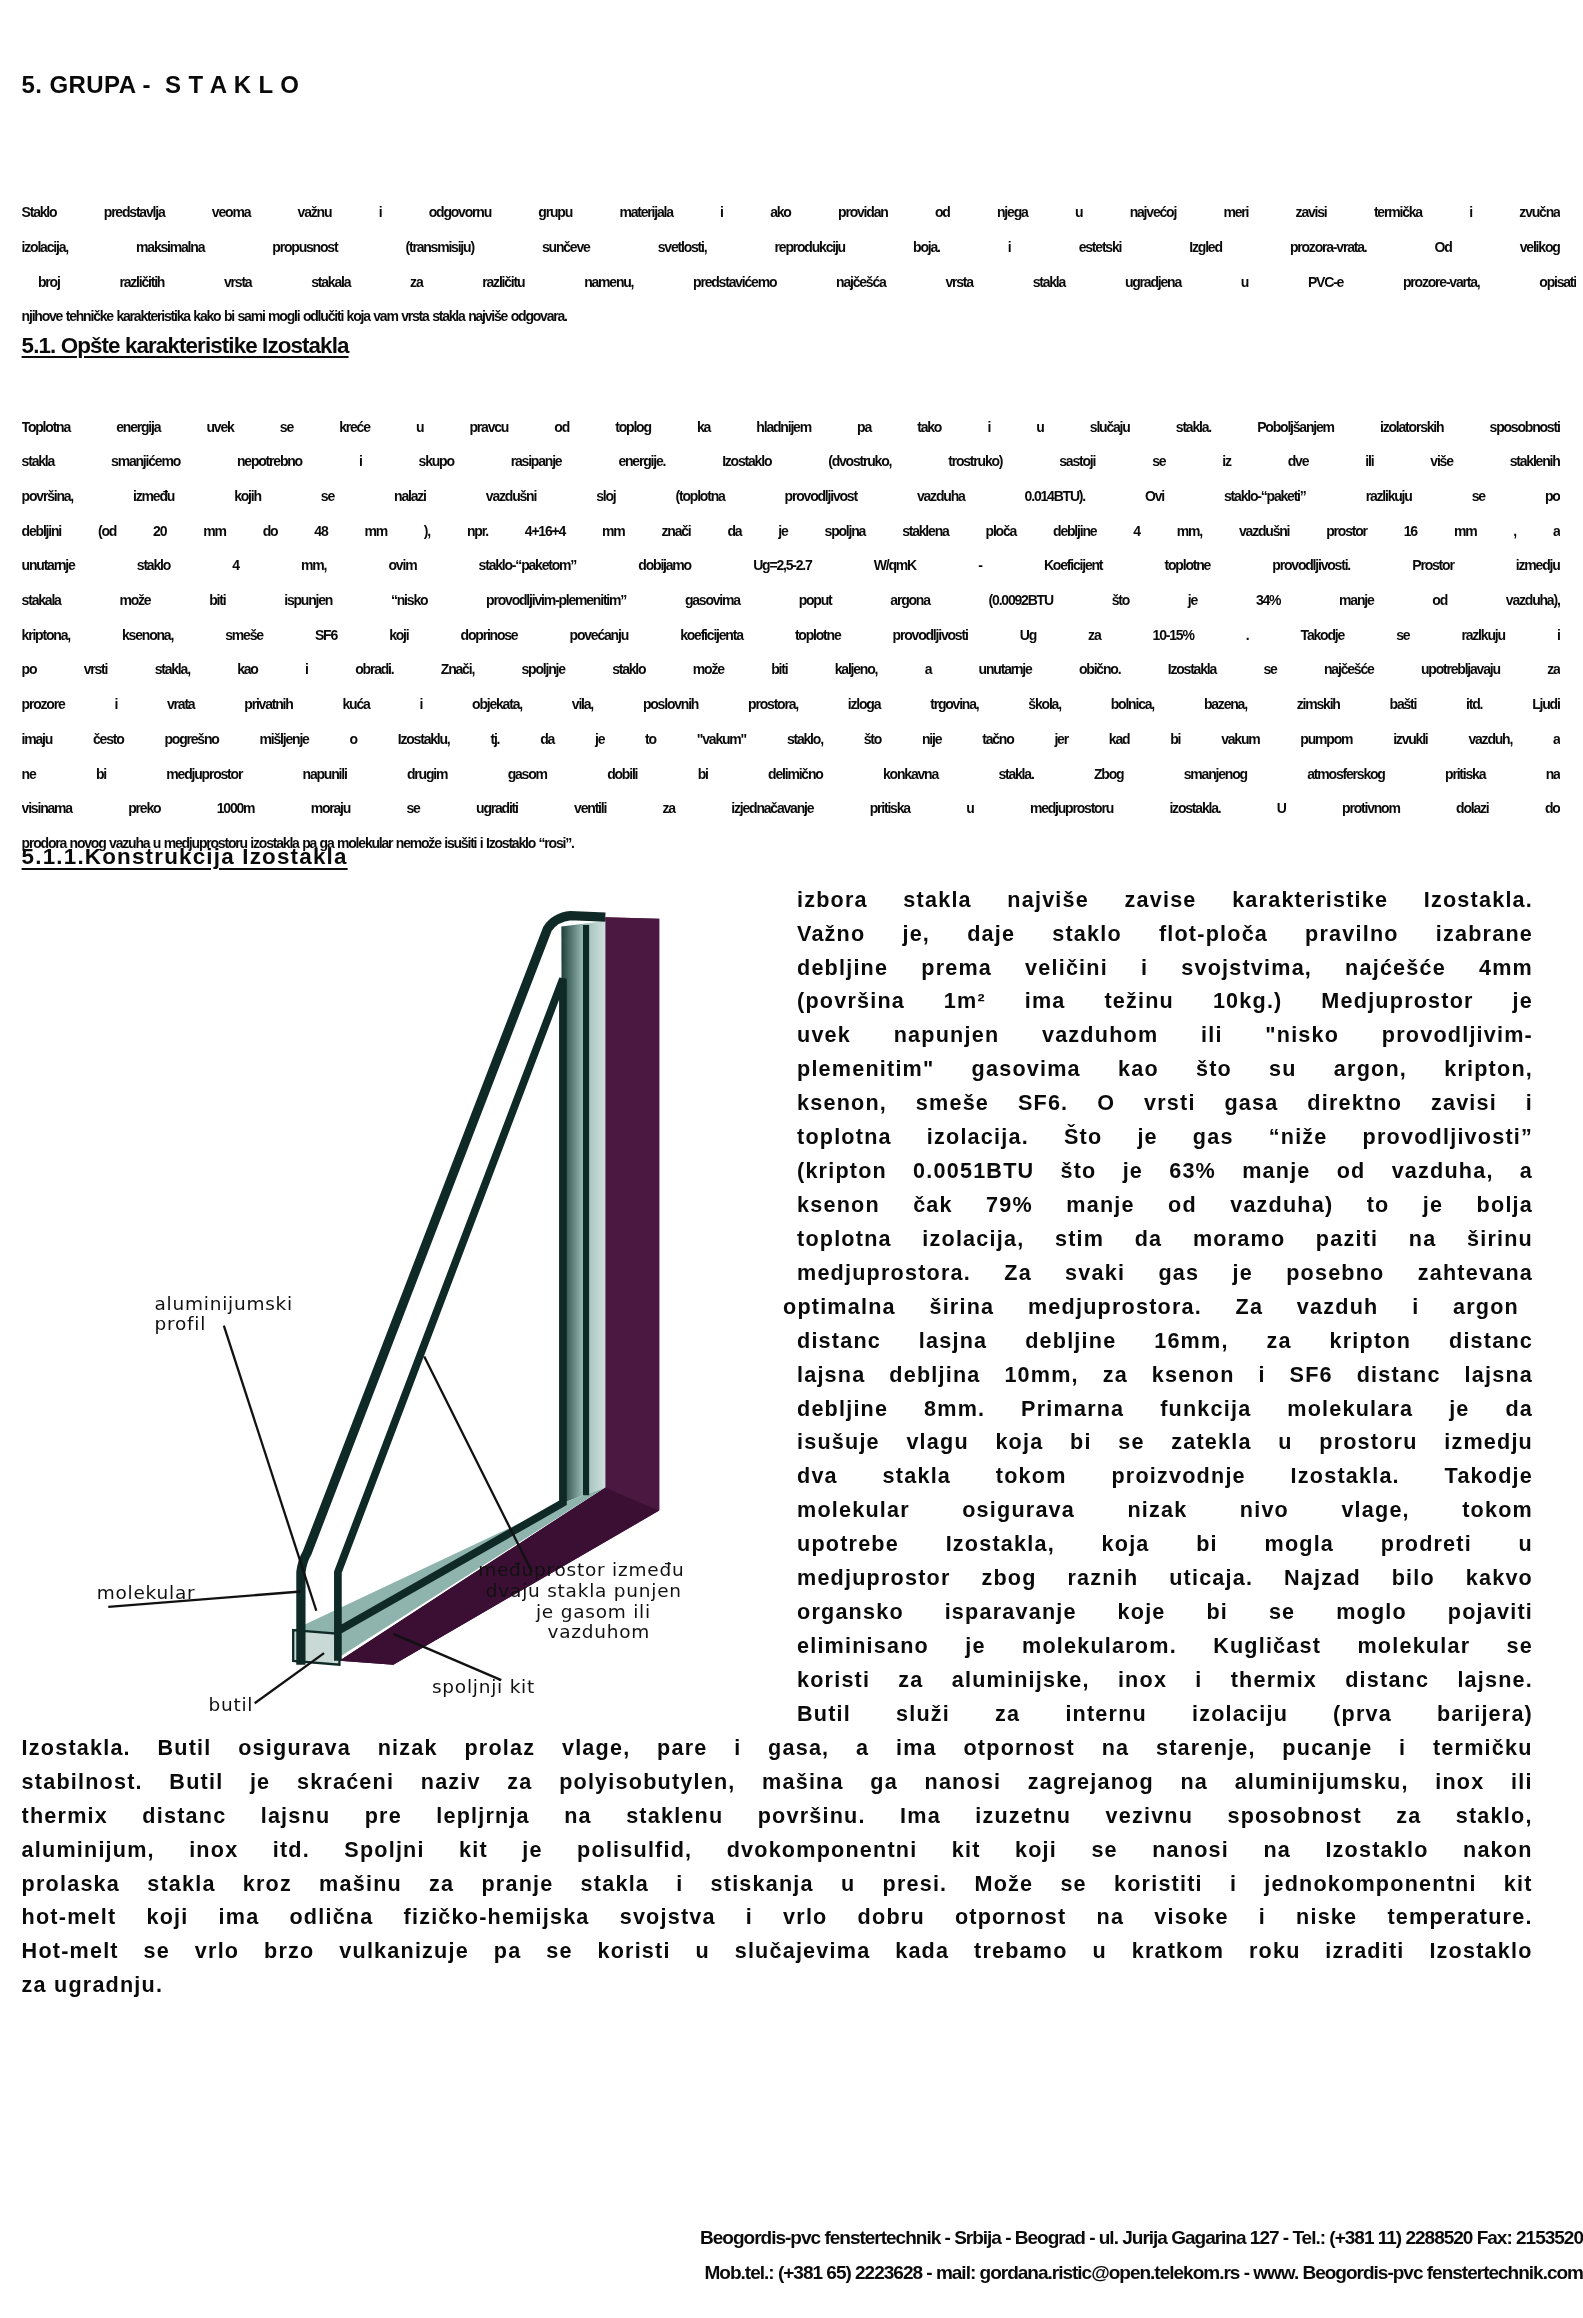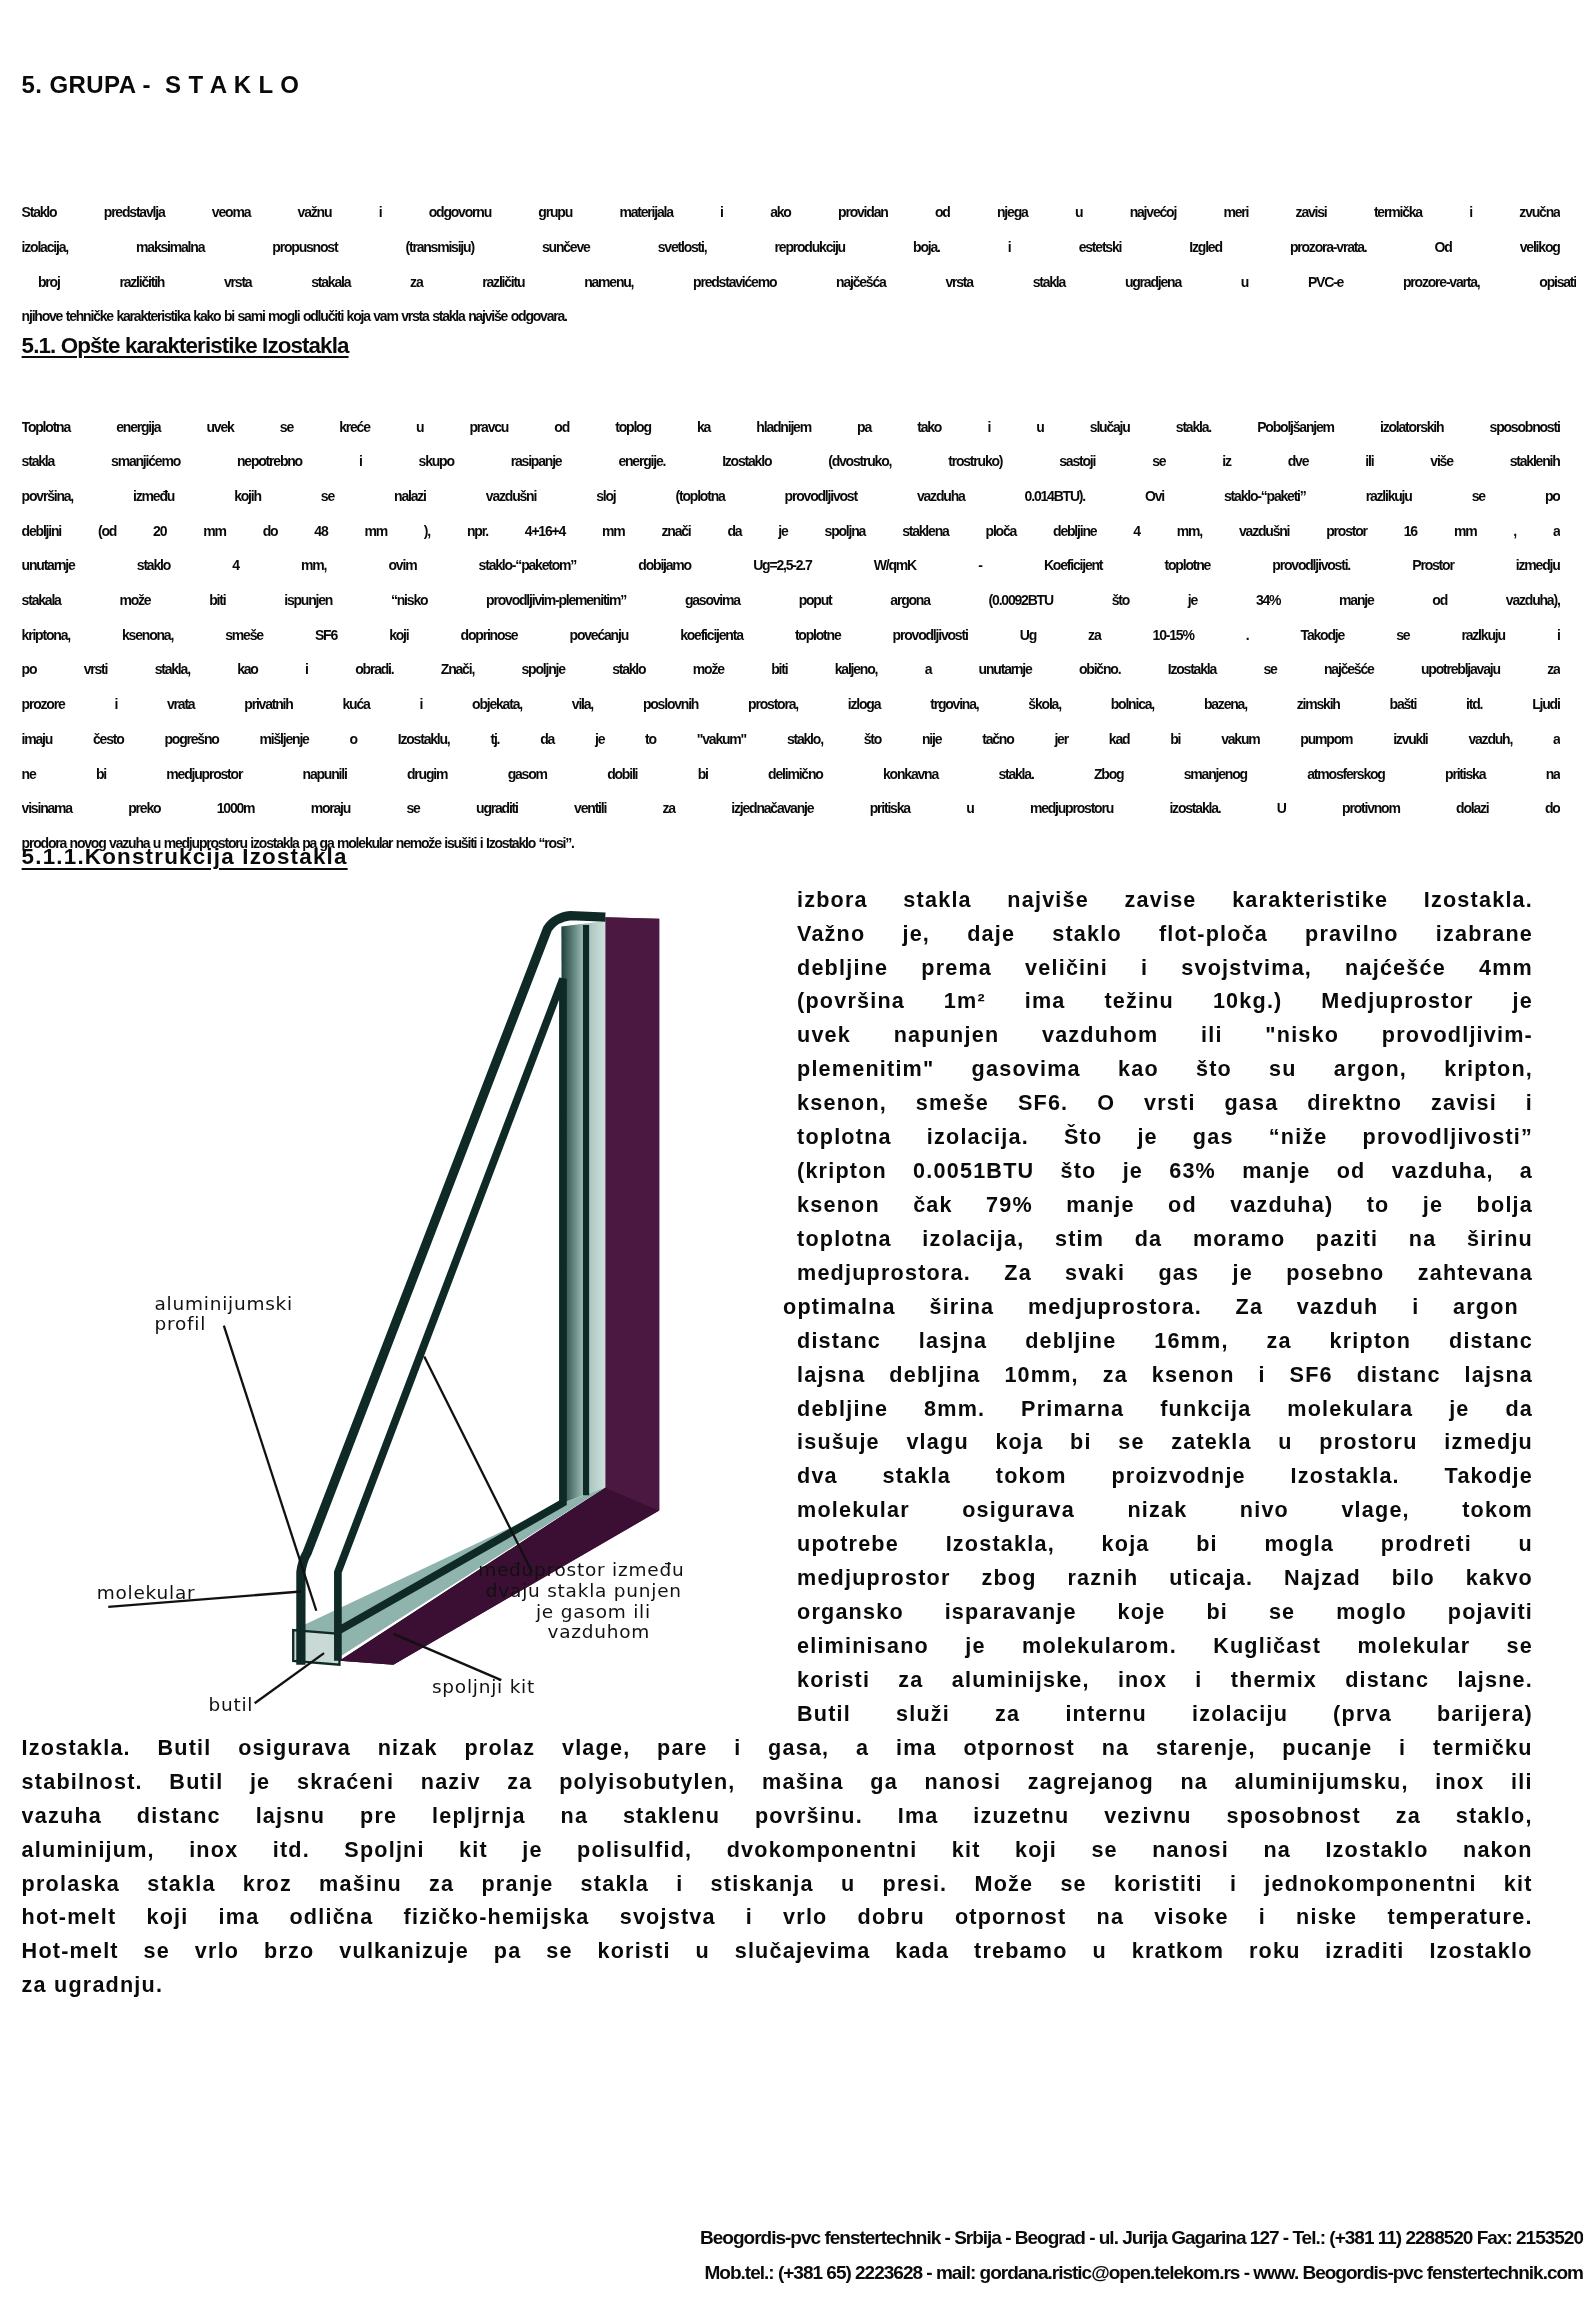--- a/index.html
+++ b/index.html
@@ -131,21 +131,21 @@
   <div class="line wide" style="left:797px;top:1562px;width:736px">medjuprostor zbog raznih uticaja. Najzad bilo kakvo</div>
   <div class="line wide" style="left:797px;top:1596px;width:736px">organsko isparavanje koje bi se moglo pojaviti</div>
   <div class="line wide" style="left:797px;top:1630px;width:736px">eliminisano je molekularom. Kugličast molekular se</div>
   <div class="line wide" style="left:797px;top:1664px;width:736px">koristi za aluminijske, inox i thermix distanc lajsne.</div>
   <div class="line wide" style="left:797px;top:1698px;width:736px">Butil služi za internu izolaciju (prva barijera)</div>
 </div>
 
 <div>
   <div class="line wide" style="left:21.6px;top:1732px;width:1511px">Izostakla. Butil osigurava nizak prolaz vlage, pare i gasa, a ima otpornost na starenje, pucanje i termičku</div>
   <div class="line wide" style="left:21.6px;top:1766px;width:1511px">stabilnost. Butil je skraćeni naziv za polyisobutylen, mašina ga nanosi zagrejanog na aluminijumsku, inox ili</div>
-  <div class="line wide" style="left:21.6px;top:1800px;width:1511px">vazuha distanc lajsnu pre lepljrnja na staklenu površinu. Ima izuzetnu vezivnu sposobnost za staklo,</div>
+  <div class="line wide" style="left:21.6px;top:1800px;width:1511px">thermix distanc lajsnu pre lepljrnja na staklenu površinu. Ima izuzetnu vezivnu sposobnost za staklo,</div>
   <div class="line wide" style="left:21.6px;top:1834px;width:1511px">aluminijum, inox itd. Spoljni kit je polisulfid, dvokomponentni kit koji se nanosi na Izostaklo nakon</div>
   <div class="line wide" style="left:21.6px;top:1868px;width:1511px">prolaska stakla kroz mašinu za pranje stakla i stiskanja u presi. Može se koristiti i jednokomponentni kit</div>
   <div class="line wide" style="left:21.6px;top:1901px;width:1511px">hot-melt koji ima odlična fizičko-hemijska svojstva i vrlo dobru otpornost na visoke i niske temperature.</div>
   <div class="line wide" style="left:21.6px;top:1935px;width:1511px">Hot-melt se vrlo brzo vulkanizuje pa se koristi u slučajevima kada trebamo u kratkom roku izraditi Izostaklo</div>
   <div class="line wide last" style="left:21.6px;top:1969px;width:1511px">za ugradnju.</div>
 </div>
 
 <div class="foot" style="top:2227px">Beogordis-pvc fenstertechnik - Srbija - Beograd - ul. Jurija Gagarina 127 - Tel.: (+381 11) 2288520 Fax: 2153520</div>
 <div class="foot" style="top:2262px">Mob.tel.: (+381 65) 2223628 - mail: gordana.ristic@open.telekom.rs - www. Beogordis-pvc fenstertechnik.com</div>
 

